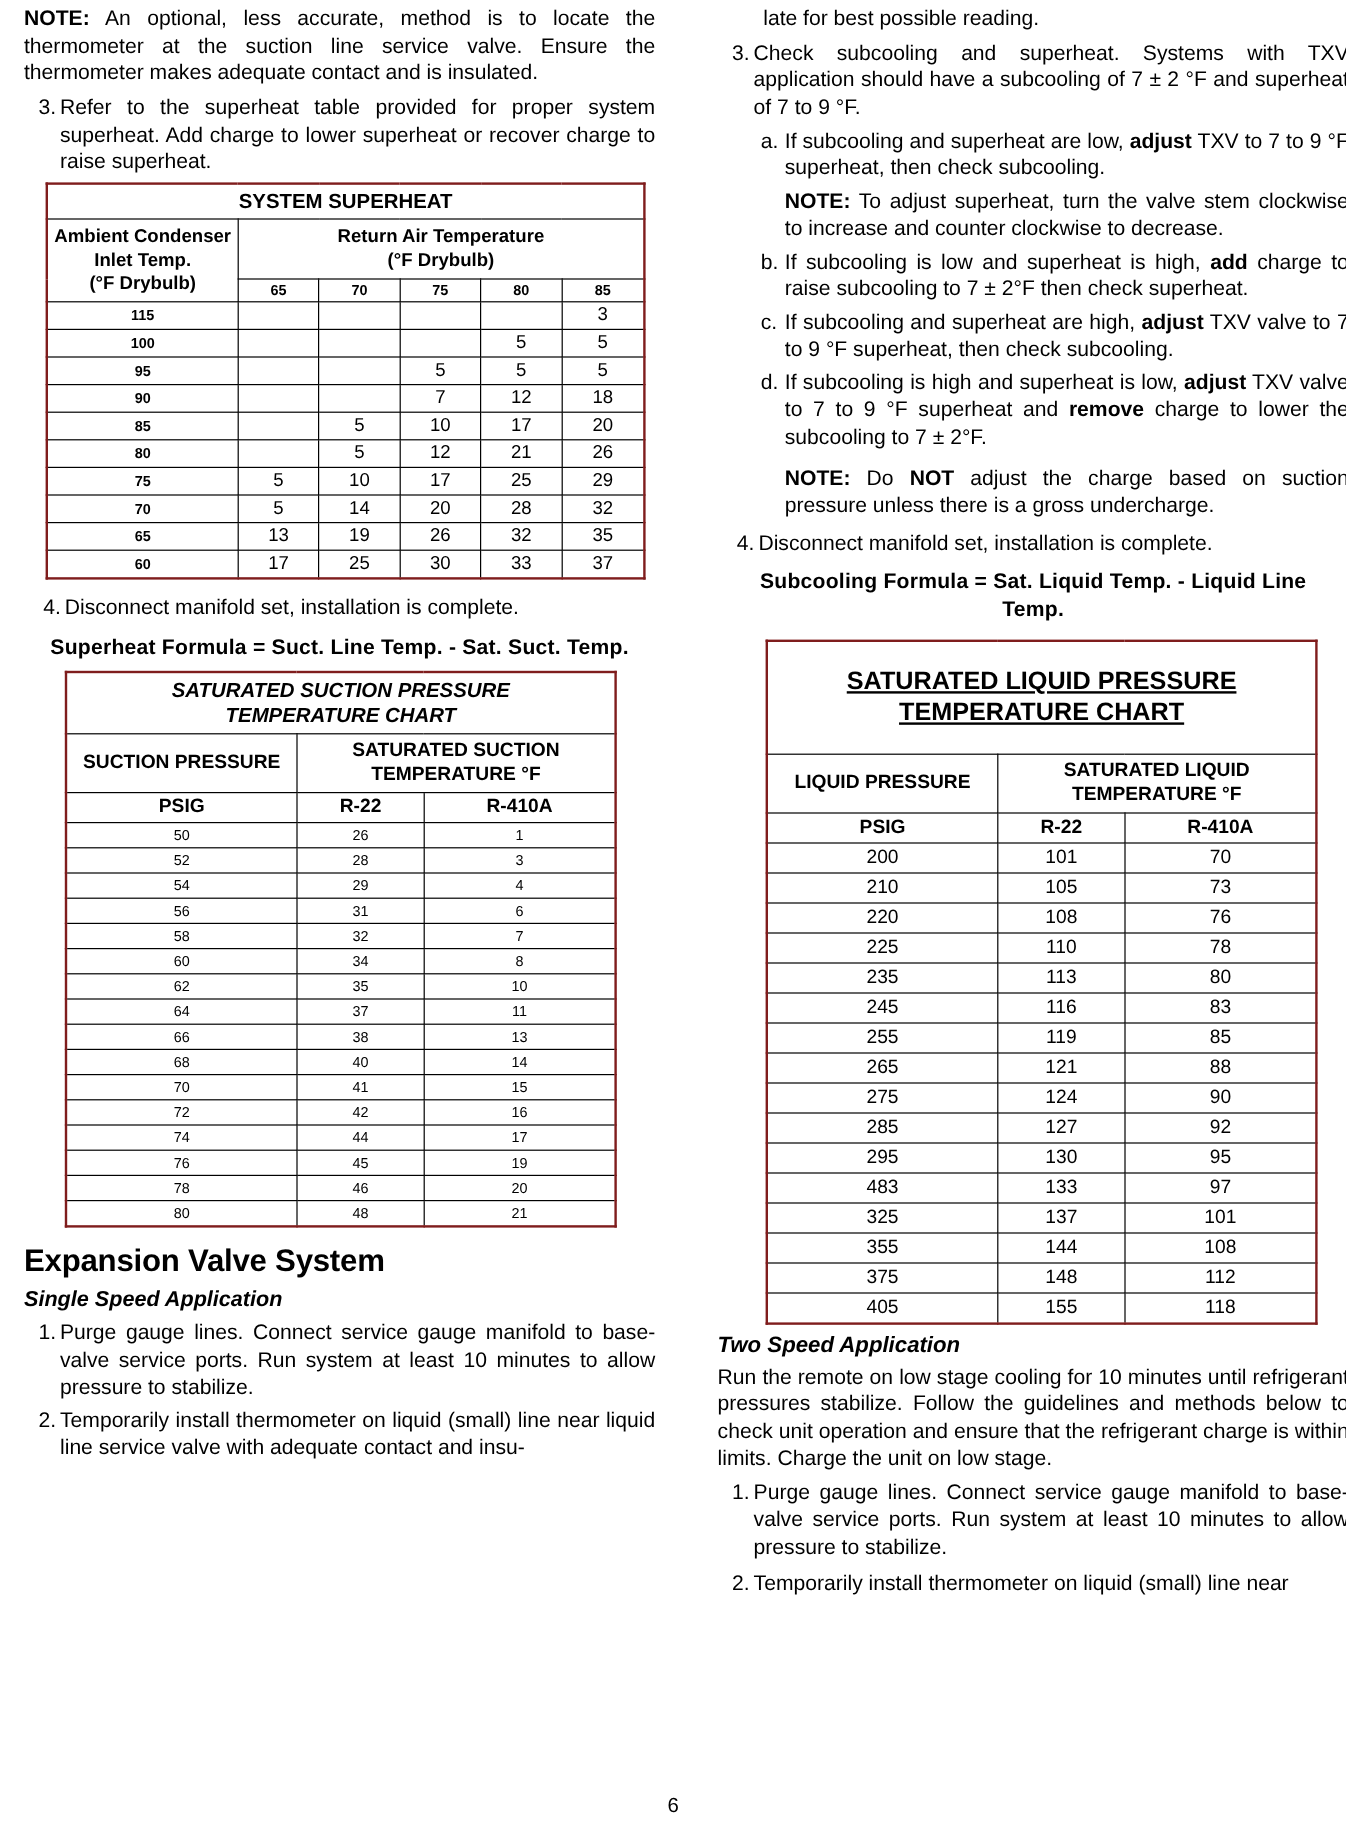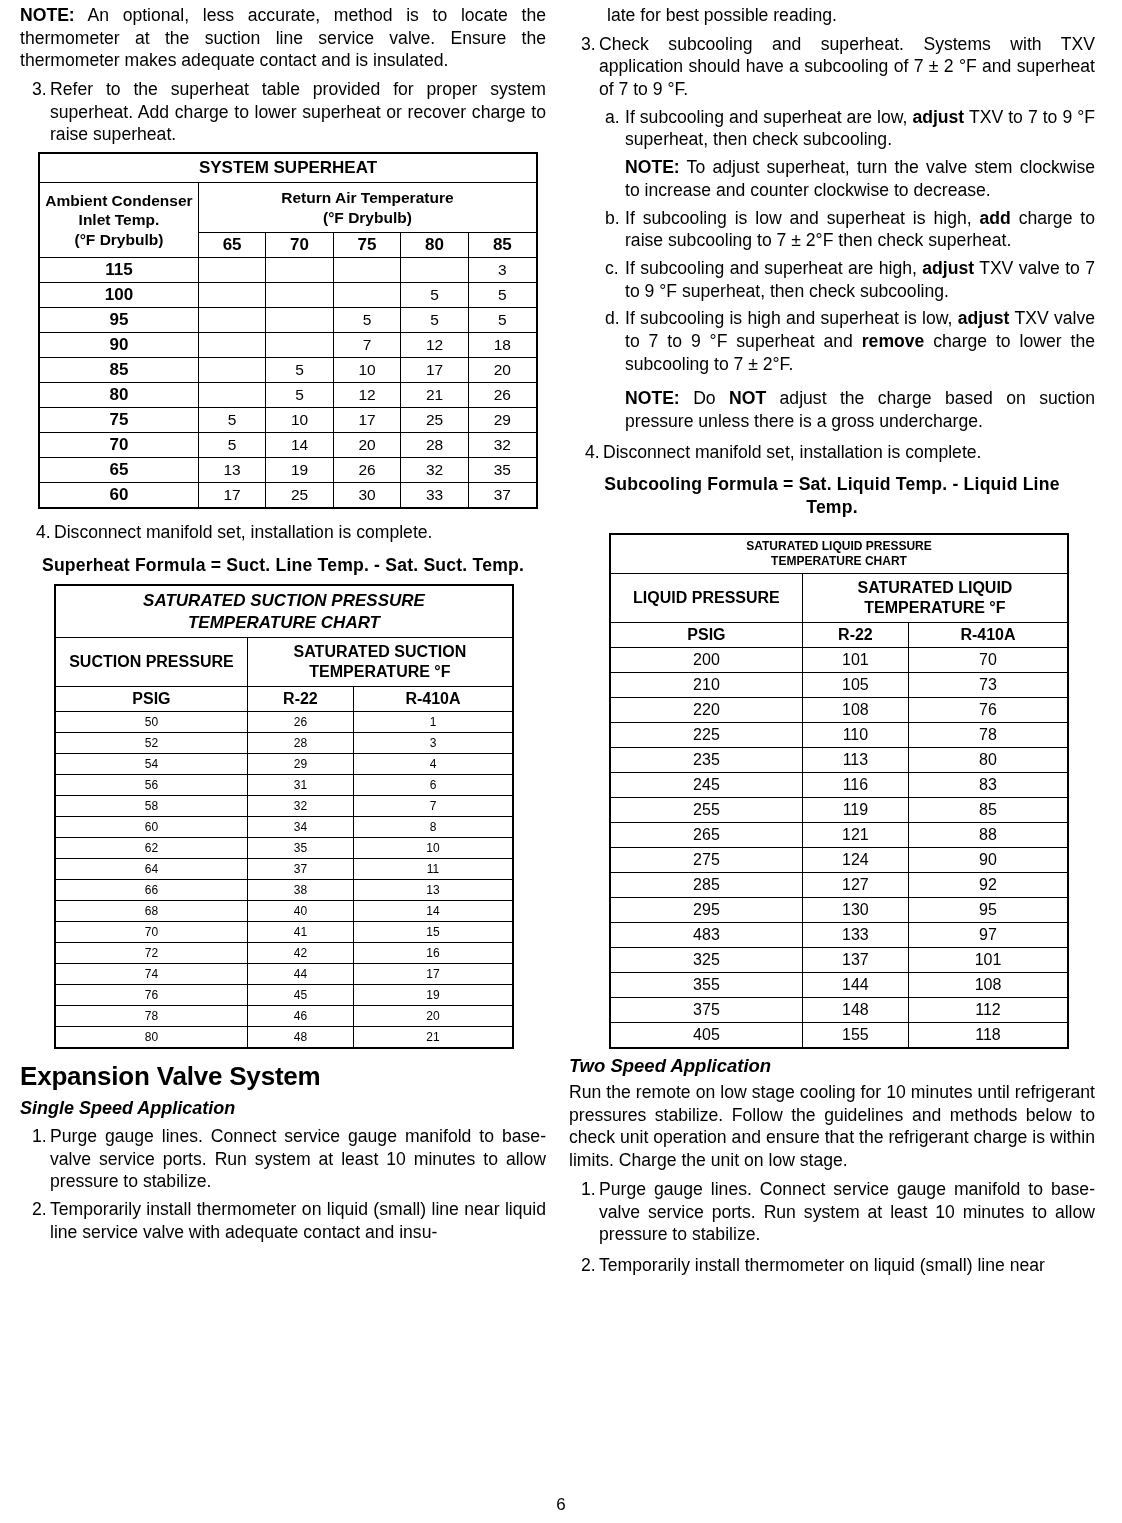--- a/index.html
+++ b/index.html
@@ -17,21 +17,21 @@
   }
   .page {
     position: relative;
     width: 1122px;
     height: 1523px;
     box-sizing: border-box;
     padding: 0 20px;
   }
   .cols {
     display: flex;
-    gap: 23px;
+    gap: 52px;
     padding-top: 4px;
   }
   .col {
     width: 526px;
     flex: 0 0 526px;
   }
   p, div, td, th {
     -webkit-font-smoothing: antialiased;
   }
   .para {
@@ -69,21 +69,21 @@
     text-align: justify;
     margin: 0 0 6px 0;
   }
 
   
   table {
     border-collapse: collapse;
     font-size: 15.5px;
   }
   .tbl-outer {
-    border: 2px solid #000000;
+    border: 2px solid #7f1d1d;
   }
   .tbl-outer td, .tbl-outer th {
     border: 1px solid #000;
     text-align: center;
     padding: 2px 4px;
     font-weight: normal;
   }
   .tbl-outer th {
     font-weight: bold;
   }
@@ -99,21 +99,21 @@
     padding: 4px;
   }
   .superheat-tbl .hdr2 {
     font-size: 15.5px;
     font-weight: bold;
     line-height: 1.25;
     padding: 5px 4px;
   }
   .superheat-tbl .rowhdr {
     font-weight: bold;
-    font-size: 17px;
+    font-size: 12px;
   }
   .superheat-tbl td.val {
     font-size: 15.5px;
   }
 
   .formula {
     font-size: 17.6px;
     font-weight: bold;
     text-align: center;
     margin: 10px 10px 8px 10px;
@@ -146,24 +146,25 @@
   .satsuction-tbl td.d {
     font-size: 12px;
     padding: 3px;
   }
 
   .satliquid-tbl {
     width: 460px;
     margin: 6px 0 0 0;
   }
   .satliquid-tbl .title {
-    font-size: 12px;
-    font-weight: bold;
-    padding: 4px;
+    font-size: 21px;
+    font-weight: bold;
+    padding: 20px;
     line-height: 1.25;
+    text-decoration: underline;
   }
   .satliquid-tbl .sub {
     font-size: 16px;
     font-weight: bold;
     padding: 4px;
     line-height: 1.25;
   }
   .satliquid-tbl .unit {
     font-size: 16px;
     font-weight: bold;

